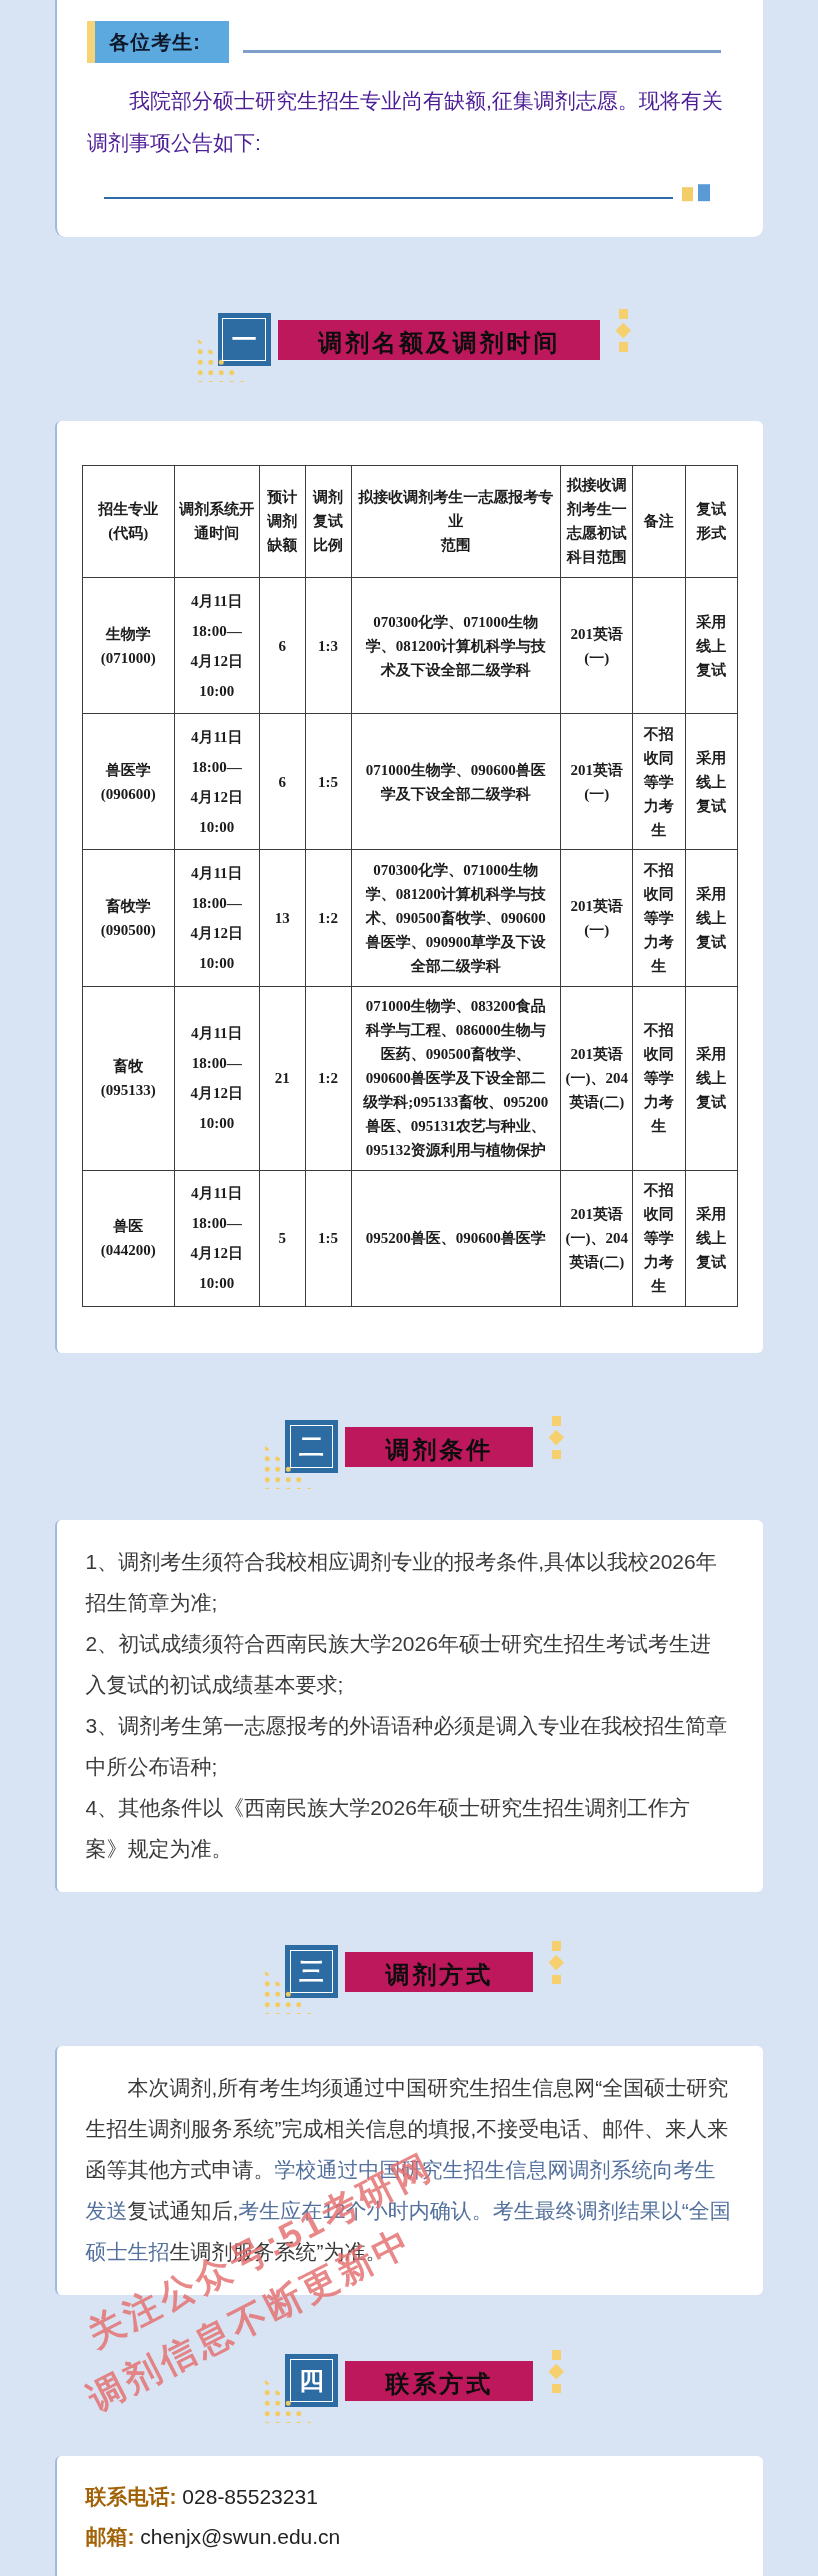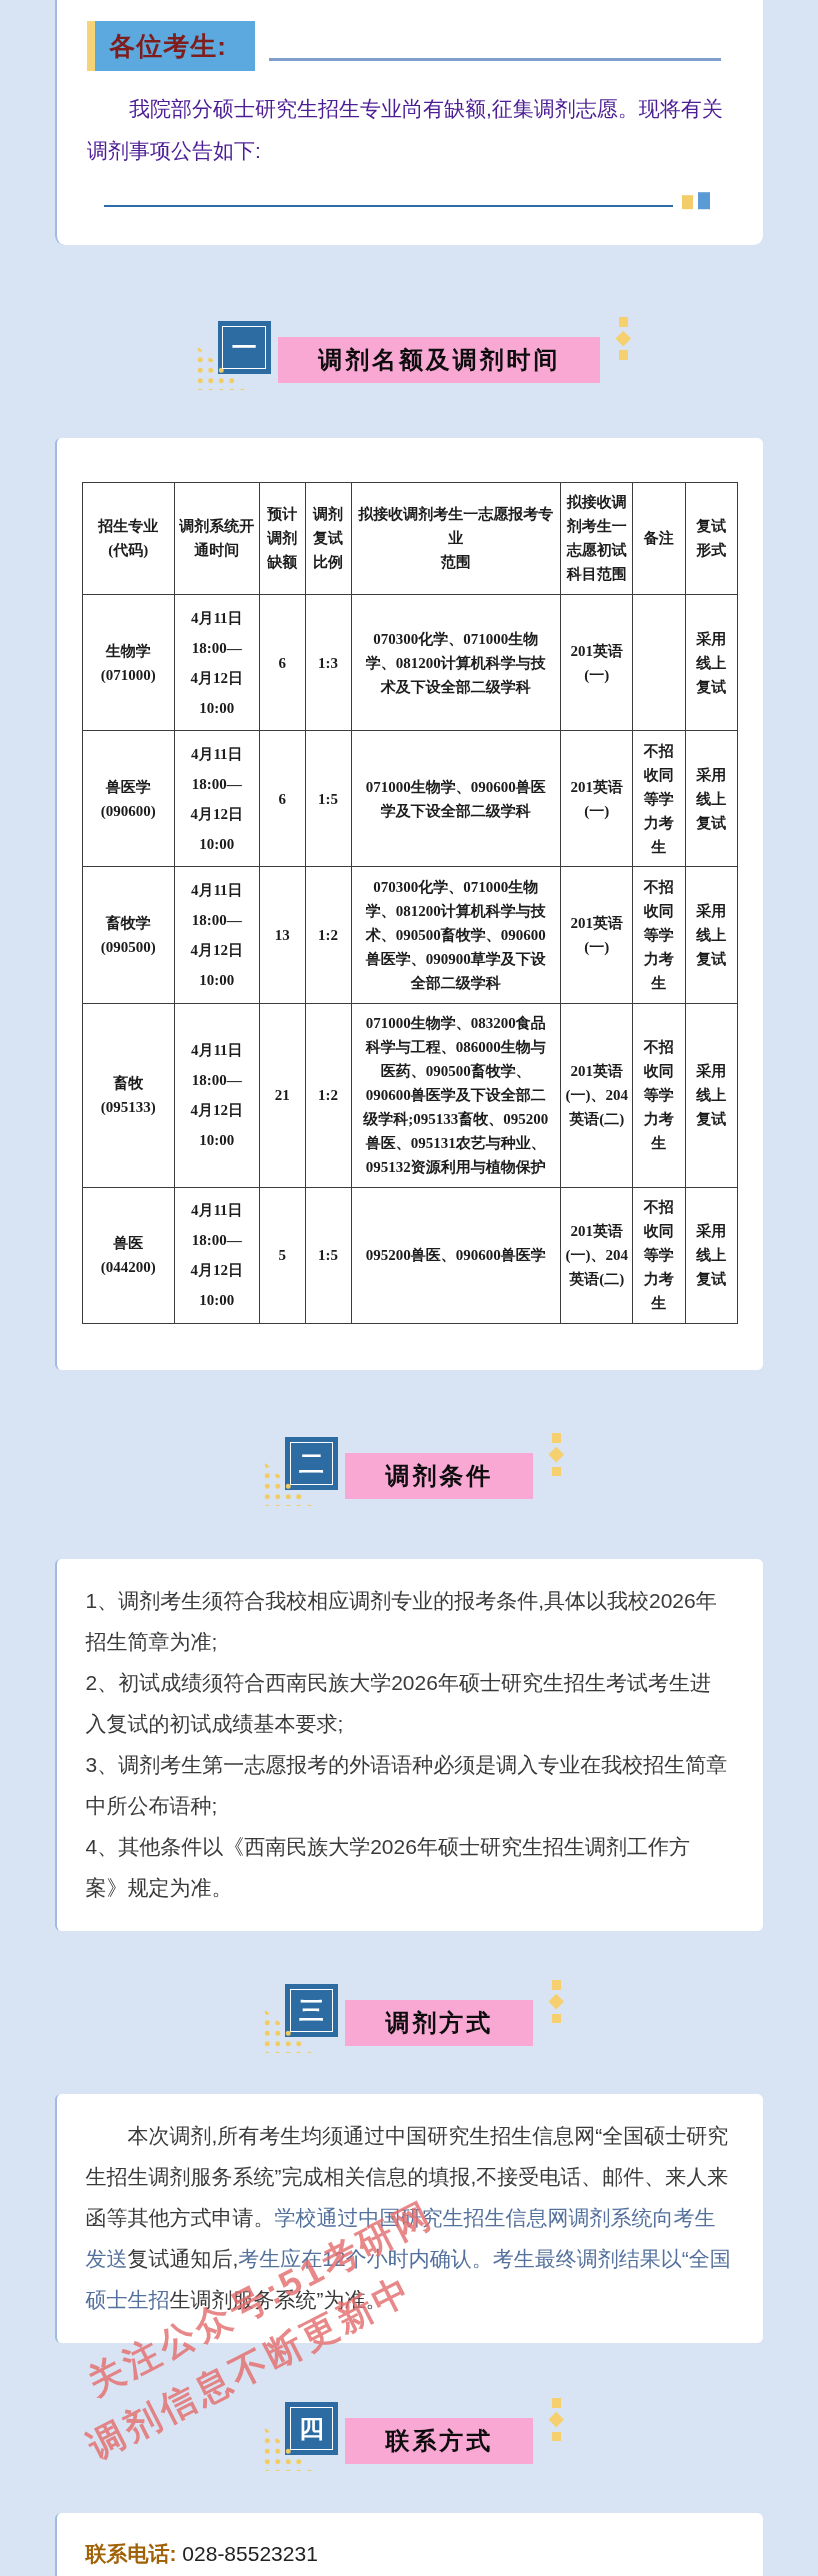--- a/index.html
+++ b/index.html
@@ -14,39 +14,39 @@
     width:708px; margin:0 auto; background:#ffffff;
     border-radius:5.7px; border-left:2.9px solid #9fbcdf;
     box-sizing:border-box; position:relative;
   }
   
   .card-top{ border-radius:0 0 9.5px 9.5px; padding:21px 38px 25px 30px; }
   .title-row{ display:flex; }
   .title-box{
     background:#5ba9de; border-left:8.6px solid #f7d378;
     padding:7.6px 28.5px 7.6px 14.3px;
-    font-size:26px; font-weight:bold; color:#7f1d1d;
+    font-size:20px; font-weight:bold; color:#0f172a;
     letter-spacing:1px; white-space:nowrap;
   }
   .title-line{ flex:1; height:2.9px; background:#7e9fc9; align-self:flex-end; margin:0 3.8px 10.5px 13.3px; }
   .intro{ margin:17px 0 0; font-size:21px; line-height:42px; color:#4c1d95; text-indent:2em; }
   .divider-row{ display:flex; align-items:center; margin:25px 15px 5.7px 17px; }
   .div-line{ flex:1; height:1.9px; background:#2f6ba8; }
   .sq-y{ width:10.5px; height:14.3px; background:#f3cd67; margin-left:9.5px; transform:translateY(-3.8px); }
   .sq-b{ width:12.4px; height:17px; background:#5b9bd5; margin-left:4.8px; transform:translateY(-4.8px); }
   
   .sec{ width:max-content; margin:0 auto; display:flex; position:relative; }
   .sec-num{
     position:relative; z-index:1; width:53px; height:53px; background:#2d6ba3;
     display:flex; align-items:center; justify-content:center; flex:none;
   }
   .sec-num-border{ position:absolute; inset:4.8px; border:1.9px solid #ffffff; }
   .sec-num-char{ position:relative; color:#ffffff; font-size:25px; font-weight:bold; }
   .sec-bar{
-    height:46px; margin-top:16px; margin-left:7.6px; background:#f9a8d4;
+    height:40px; margin-top:7px; margin-left:7.6px; background:#be185d;
     color:#0d0d0d; font-size:24px; font-weight:bold; line-height:46px;
     padding:0 40px; letter-spacing:2.9px; white-space:nowrap;
   }
   .dots{
     position:absolute; left:-23px; bottom:-16px; width:53px; height:46px; z-index:0;
     background-image:radial-gradient(circle,#f2cc60 2.3px,transparent 2.8px);
     background-size:10.5px 10.5px;
     clip-path:polygon(0 0,0 100%,100% 100%);
   }
   .accents{ position:absolute; right:-28.5px; top:-3.8px; display:flex; flex-direction:column; gap:6.7px; align-items:center; }
@@ -77,21 +77,21 @@
     transform:rotate(-27deg); transform-origin:0 50%;
     color:#e56e6e; opacity:.82; font-weight:bold; font-size:36px;
     letter-spacing:3.8px; line-height:57px; white-space:nowrap; pointer-events:none;
   }
   .watermark .wl2{ margin-left:-28.5px; }
   
   .contact p{ margin:0; font-size:21px; line-height:40px; color:#222; }
   .contact b{ color:#a16207; }
   
   .gap-h1{ height:76px; }
-  .m-sec2{ margin-top:67px; } .m-card2{ margin-top:60px; }
+  .m-sec2{ margin-top:67px; } .m-card2{ margin-top:47px; }
   .m-sec3{ margin-top:53px; } .m-card3{ margin-top:48px; }
   .m-sec4{ margin-top:59px; } .m-card4{ margin-top:49px; margin-bottom:15px; }
 </style>
 </head>
 <body>
 
 <div class="card card-top">
   <div class="title-row">
     <div class="title-box">各位考生:</div>
     <div class="title-line"></div>

